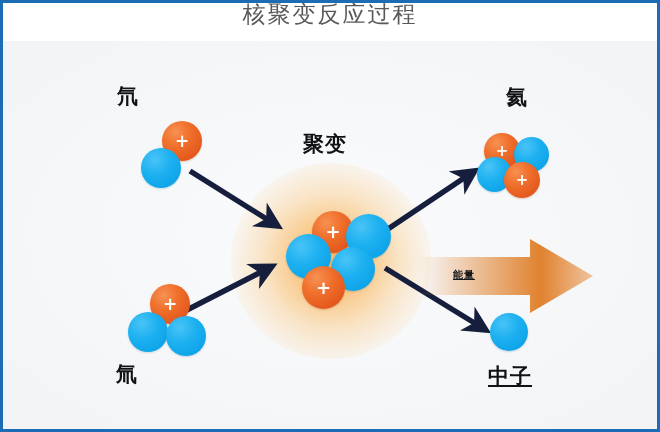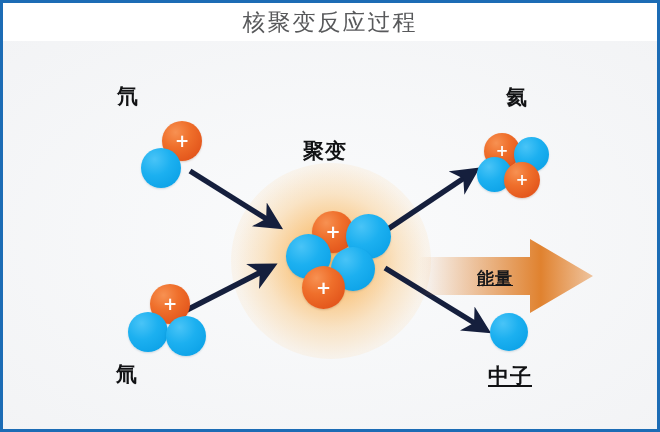--- a/index.html
+++ b/index.html
@@ -23,21 +23,20 @@
 
   
   .titlebar {
     position: absolute;
     left: 0;
     top: 0;
     width: 100%;
     height: 38px;
     background: #ffffff;
     display: flex;
-    align-items: center;
     justify-content: center;
   }
   .title-text {
     font-size: 23px;
     color: #58595b;
     letter-spacing: 2px;
     font-weight: 400;
     line-height: 1;
   }
 
@@ -118,23 +117,23 @@
   
   .energy-wrap {
     position: absolute;
     left: 418px;
     top: 208px;
     width: 172px;
     height: 62px;
   }
   .energy-label {
     position: absolute;
-    left: 56px;
+    left: 32px;
     top: 21px;
-    font-size: 17px;
+    font-size: 10px;
     font-weight: 700;
     color: #16181b;
     letter-spacing: 1px;
     line-height: 1;
     text-decoration: underline;
   }
 </style>
 </head>
 <body>
 
@@ -192,21 +191,21 @@
       </div>
 
       <div class="nucleon neutron" style="left:125px; top:271px; width:40px; height:40px;"></div>
 
       <div class="nucleon neutron" style="left:163px; top:275px; width:40px; height:40px;"></div>
 
       <div class="label big" style="left:113px; top:323px;">氚</div>
     </div>
 
     <div>
-      <div class="label big" style="left:300px; top:100px;">聚变</div>
+      <div class="label big" style="left:300px; top:93px;">聚变</div>
 
       <div class="nucleon proton" style="left:309px; top:170px; width:42px; height:42px;">
         <span class="plus" style="font-size:18px;">+</span>
       </div>
 
       <div class="nucleon neutron" style="left:343px; top:173px; width:45px; height:45px;"></div>
 
       <div class="nucleon neutron" style="left:283px; top:193px; width:45px; height:45px;"></div>
 
       <div class="nucleon neutron" style="left:328px; top:206px; width:44px; height:44px;"></div>

